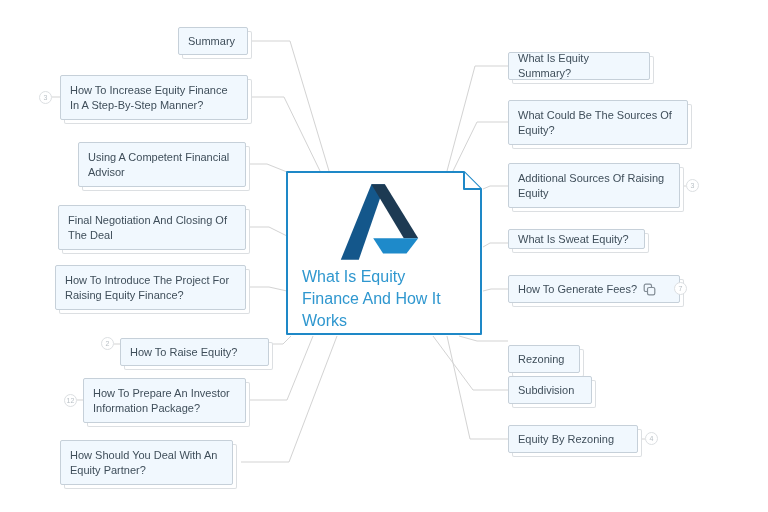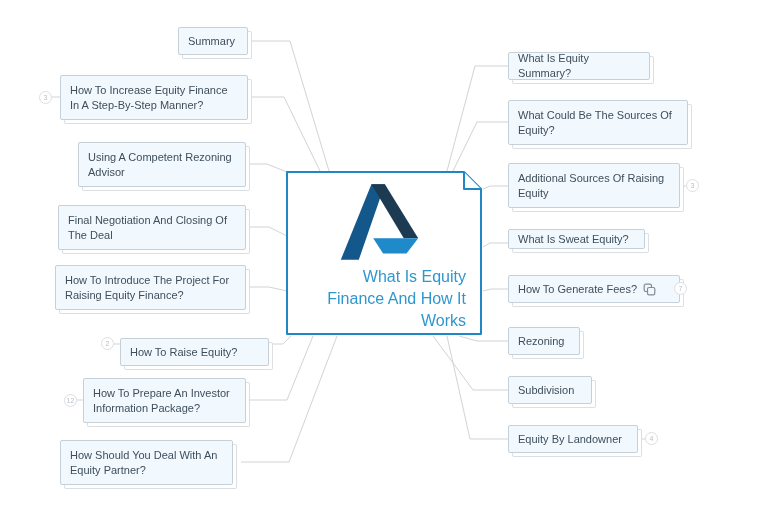--- a/index.html
+++ b/index.html
@@ -26,21 +26,21 @@
   .central{
     position:absolute;left:286px;top:171px;width:196px;height:164px;cursor:pointer;
   }
   .central .frame{position:absolute;left:0;top:0;}
   .central .inner{
     position:absolute;left:0;top:0;width:100%;height:100%;
     display:flex;flex-direction:column;align-items:center;
   }
   .central .logo{margin-top:13px;}
   .central .ctitle{
-    width:164px;margin-top:6px;text-align:right;
+    width:164px;margin-top:6px;text-align:left;
     color:#2f97cf;font-size:16px;line-height:22px;font-weight:500;
   }
 </style>
 </head>
 <body>
 
 <div class="stage">
 
   <svg class="wires" xmlns="http://www.w3.org/2000/svg">
     <g fill="none" stroke="#d3d3d3" stroke-width="1">
@@ -69,21 +69,21 @@
     </g>
   </svg>
 
   <div class="topic" style="left:178px;top:27px;width:70px;height:28px">
     <span class="lbl">Summary</span>
   </div>
   <div class="topic" style="left:60px;top:75px;width:188px;height:45px">
     <span class="lbl">How To Increase Equity Finance In A Step-By-Step Manner?</span>
   </div>
   <div class="topic" style="left:78px;top:142px;width:168px;height:45px">
-    <span class="lbl">Using A Competent Rezoning Advisor</span>
+    <span class="lbl">Using A Competent Financial Advisor</span>
   </div>
   <div class="topic" style="left:58px;top:205px;width:188px;height:45px">
     <span class="lbl">Final Negotiation And Closing Of The Deal</span>
   </div>
   <div class="topic" style="left:55px;top:265px;width:191px;height:45px">
     <span class="lbl">How To Introduce The Project For Raising Equity Finance?</span>
   </div>
   <div class="topic" style="left:120px;top:338px;width:149px;height:28px">
     <span class="lbl">How To Raise Equity?</span>
   </div>
@@ -106,28 +106,28 @@
   <div class="topic" style="left:508px;top:229px;width:137px;height:20px">
     <span class="lbl">What Is Sweat Equity?</span>
   </div>
   <div class="topic" style="left:508px;top:275px;width:172px;height:28px">
     <span class="lbl">How To Generate Fees?</span>
     <svg class="copy-ico" width="13" height="13" viewBox="0 0 13 13" xmlns="http://www.w3.org/2000/svg">
       <rect x="1.2" y="1.2" width="7.3" height="7.3" rx="1.6" fill="none" stroke="#828c95" stroke-width="1.2"></rect>
       <rect x="4.5" y="4.5" width="7.3" height="7.3" rx="1.6" fill="#f1f8fe" stroke="#828c95" stroke-width="1.2"></rect>
     </svg>
   </div>
-  <div class="topic" style="left:508px;top:327px;width:72px;height:28px">
+  <div class="topic" style="left:508px;top:345px;width:72px;height:28px">
     <span class="lbl">Rezoning</span>
   </div>
   <div class="topic" style="left:508px;top:376px;width:84px;height:28px">
     <span class="lbl">Subdivision</span>
   </div>
   <div class="topic" style="left:508px;top:425px;width:130px;height:28px">
-    <span class="lbl">Equity By Landowner</span>
+    <span class="lbl">Equity By Rezoning</span>
   </div>
 
   <span class="badge" style="left:39px;top:91px">3</span>
   <span class="badge" style="left:101px;top:337px">2</span>
   <span class="badge" style="left:64px;top:394px">12</span>
   <span class="badge" style="left:686px;top:179px">3</span>
   <span class="badge" style="left:674px;top:282px">7</span>
   <span class="badge" style="left:645px;top:432px">4</span>
 
   <div class="central">

